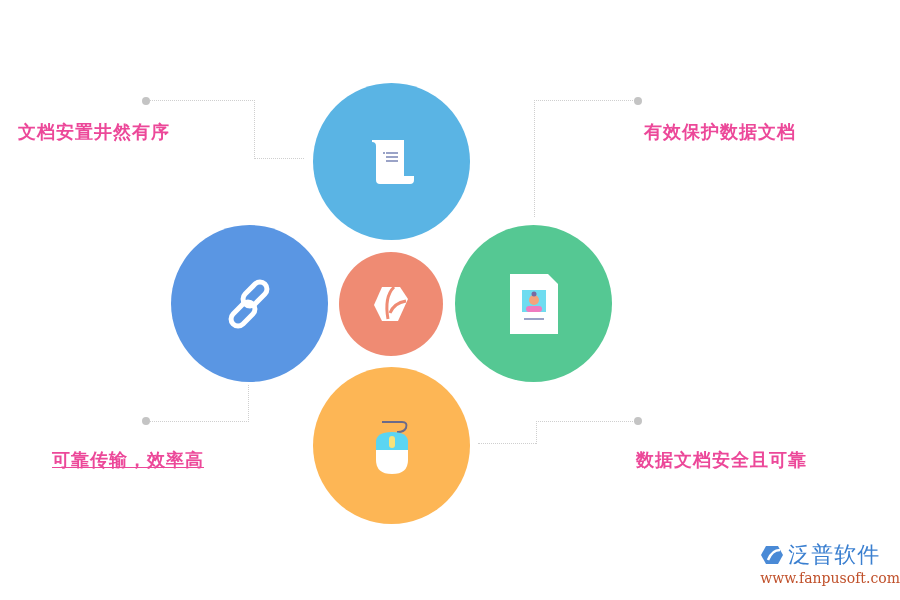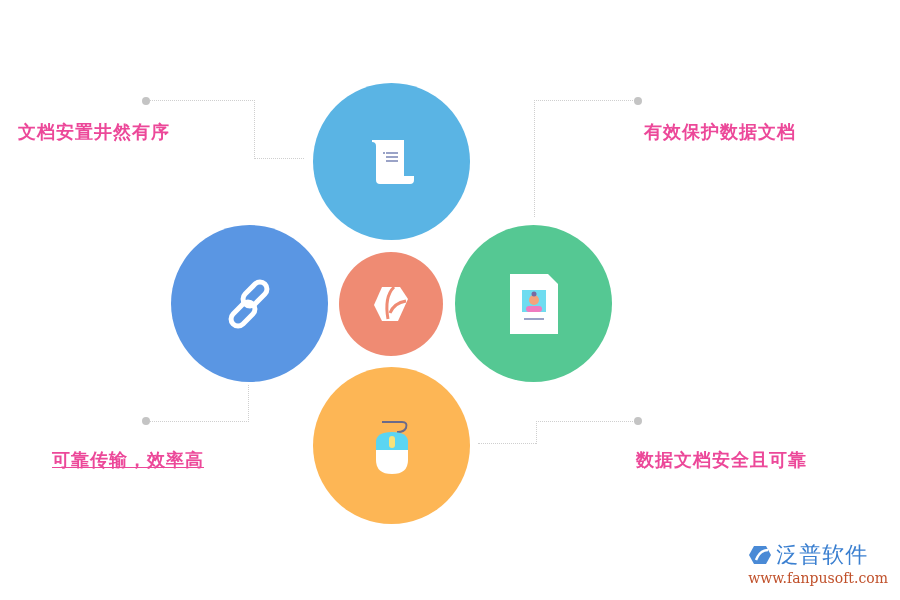--- a/index.html
+++ b/index.html
@@ -2,21 +2,21 @@
 <html><head>
 <meta charset="utf-8">
 <style>
   html, body { margin:0; padding:0; }
   body { width:900px; height:600px; background:#ffffff; position:relative; overflow:hidden;
          font-family: "DejaVu Sans", "Liberation Sans", sans-serif; }
   .circle { position:absolute; border-radius:50%; display:flex; align-items:center; justify-content:center; }
   .label { position:absolute; font-size:18px; font-weight:bold; color:#ec4899; white-space:nowrap; letter-spacing:1px; }
   .dot { position:absolute; width:8px; height:8px; border-radius:50%; background:#c4c4c4; }
   .line { position:absolute; border-color:#cfcfcf; border-style:dotted; border-width:0; }
-  .logo { position:absolute; right:12px; bottom:14px; text-align:right; }
+  .logo { position:absolute; right:0; bottom:14px; text-align:right; }
   .logo-top { display:flex; align-items:center; gap:4px; }
   .logo-text { font-size:22px; color:#3a7fd0; letter-spacing:1px; }
   .logo-url { font-family: "DejaVu Serif", "Liberation Serif", serif; font-size:14px; color:#c0502a; }
 </style>
 </head>
 <body>
 
 <div class="line" style="left:146px;top:100px;width:108px;height:58px;border-top-width:1px;border-right-width:1px;"></div>
 <div class="line" style="left:254px;top:158px;width:50px;border-top-width:1px;"></div>
 <div class="dot" style="left:142px;top:97px;"></div>

